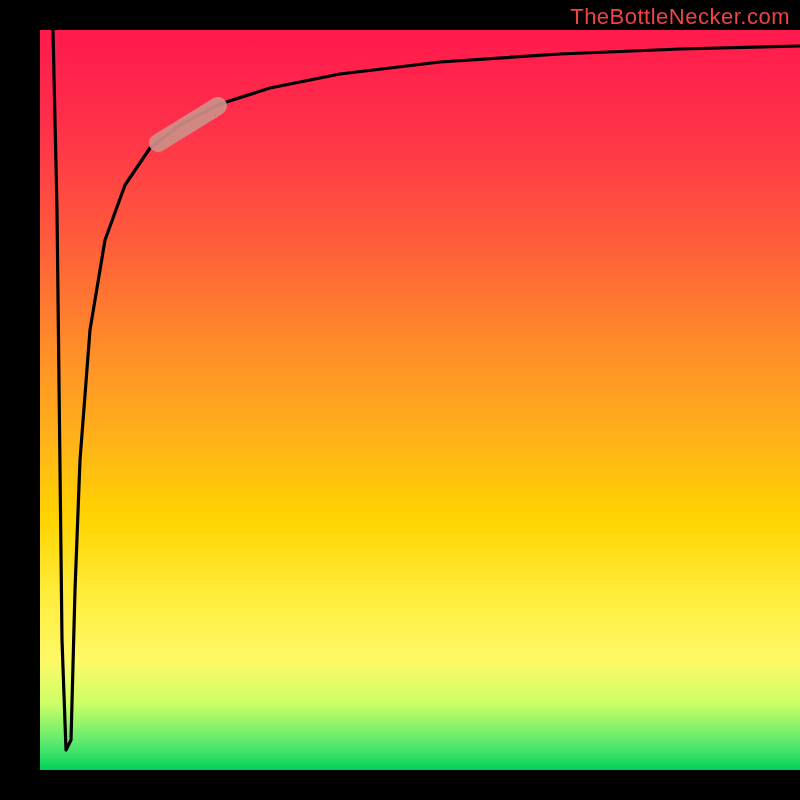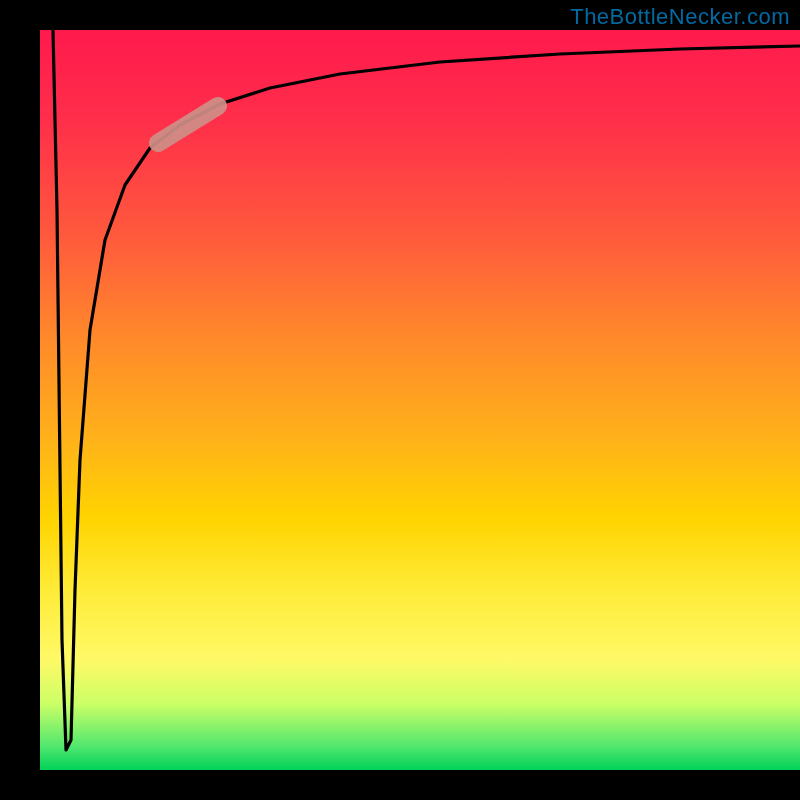--- a/index.html
+++ b/index.html
@@ -46,21 +46,21 @@
   .curve {
     position: absolute;
     inset: 0;
     width: 100%;
     height: 100%;
   }
   .watermark {
     position: absolute;
     top: 4px;
     right: 10px;
-    color: #0369a1;
+    color: #ef4444;
     font-size: 22px;
     letter-spacing: 0.5px;
     font-weight: 500;
   }
 </style>
 </head>
 <body>
 
 <div class="frame">
   <div class="plot">

